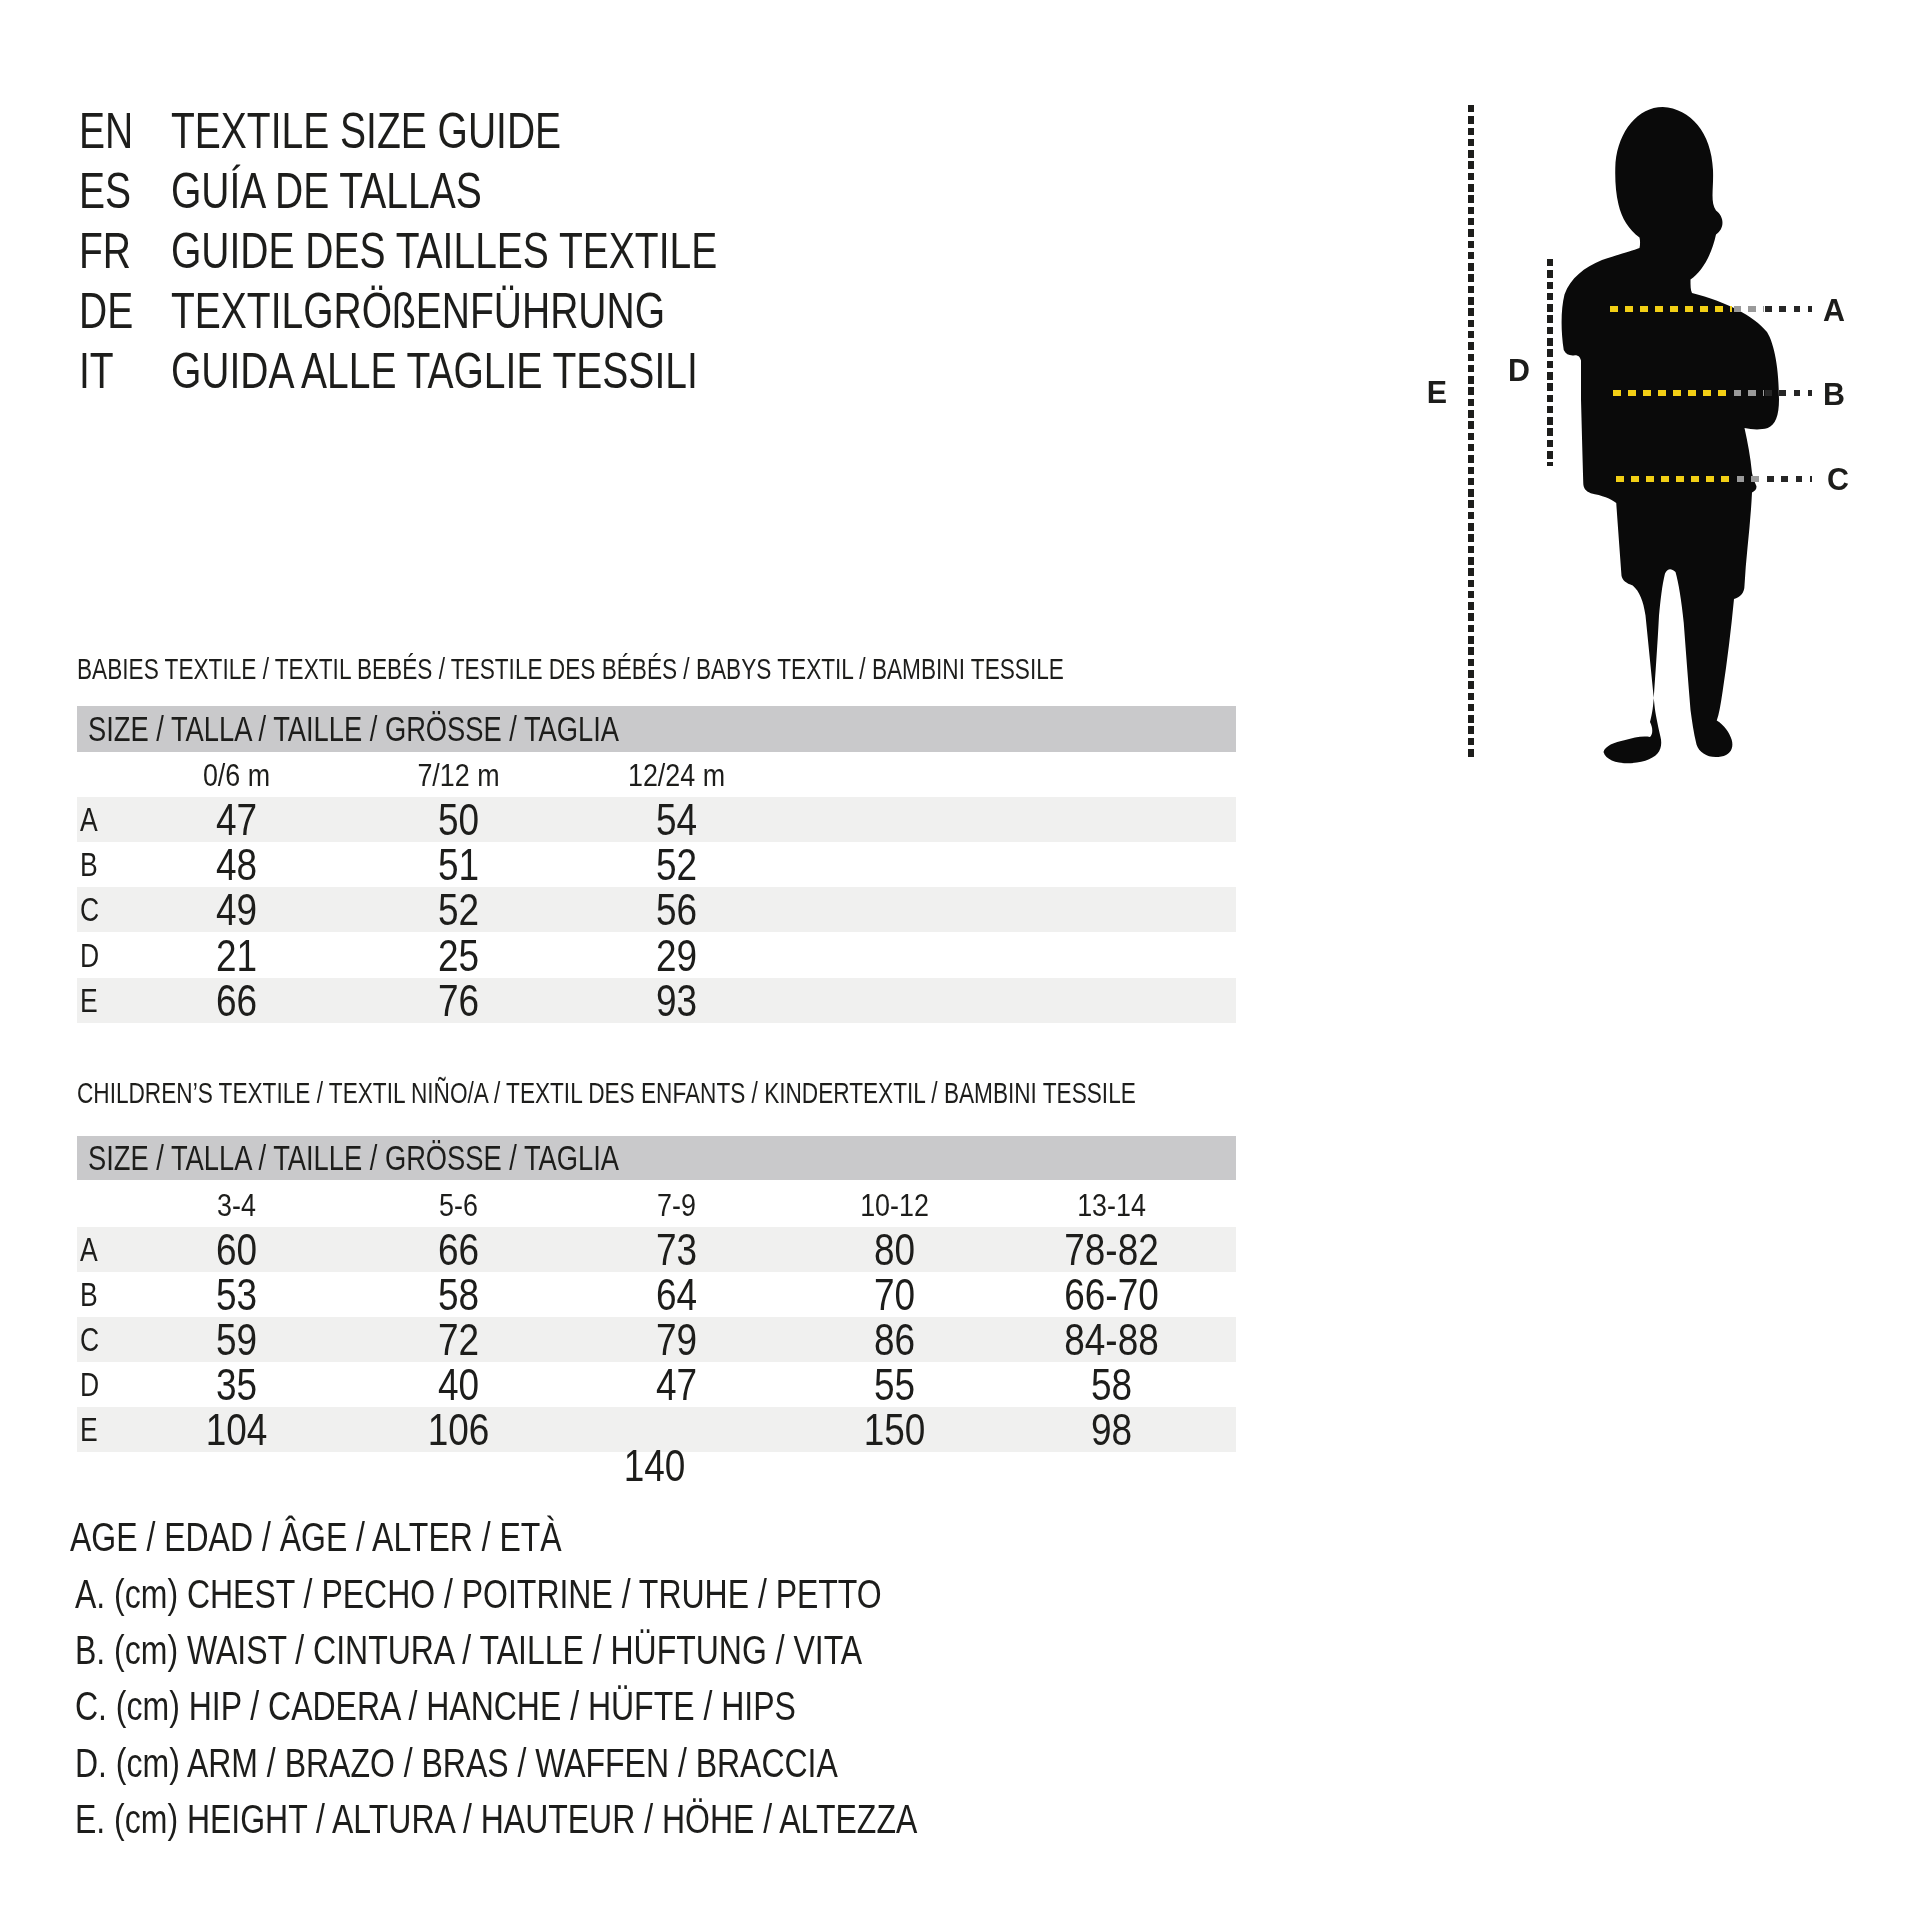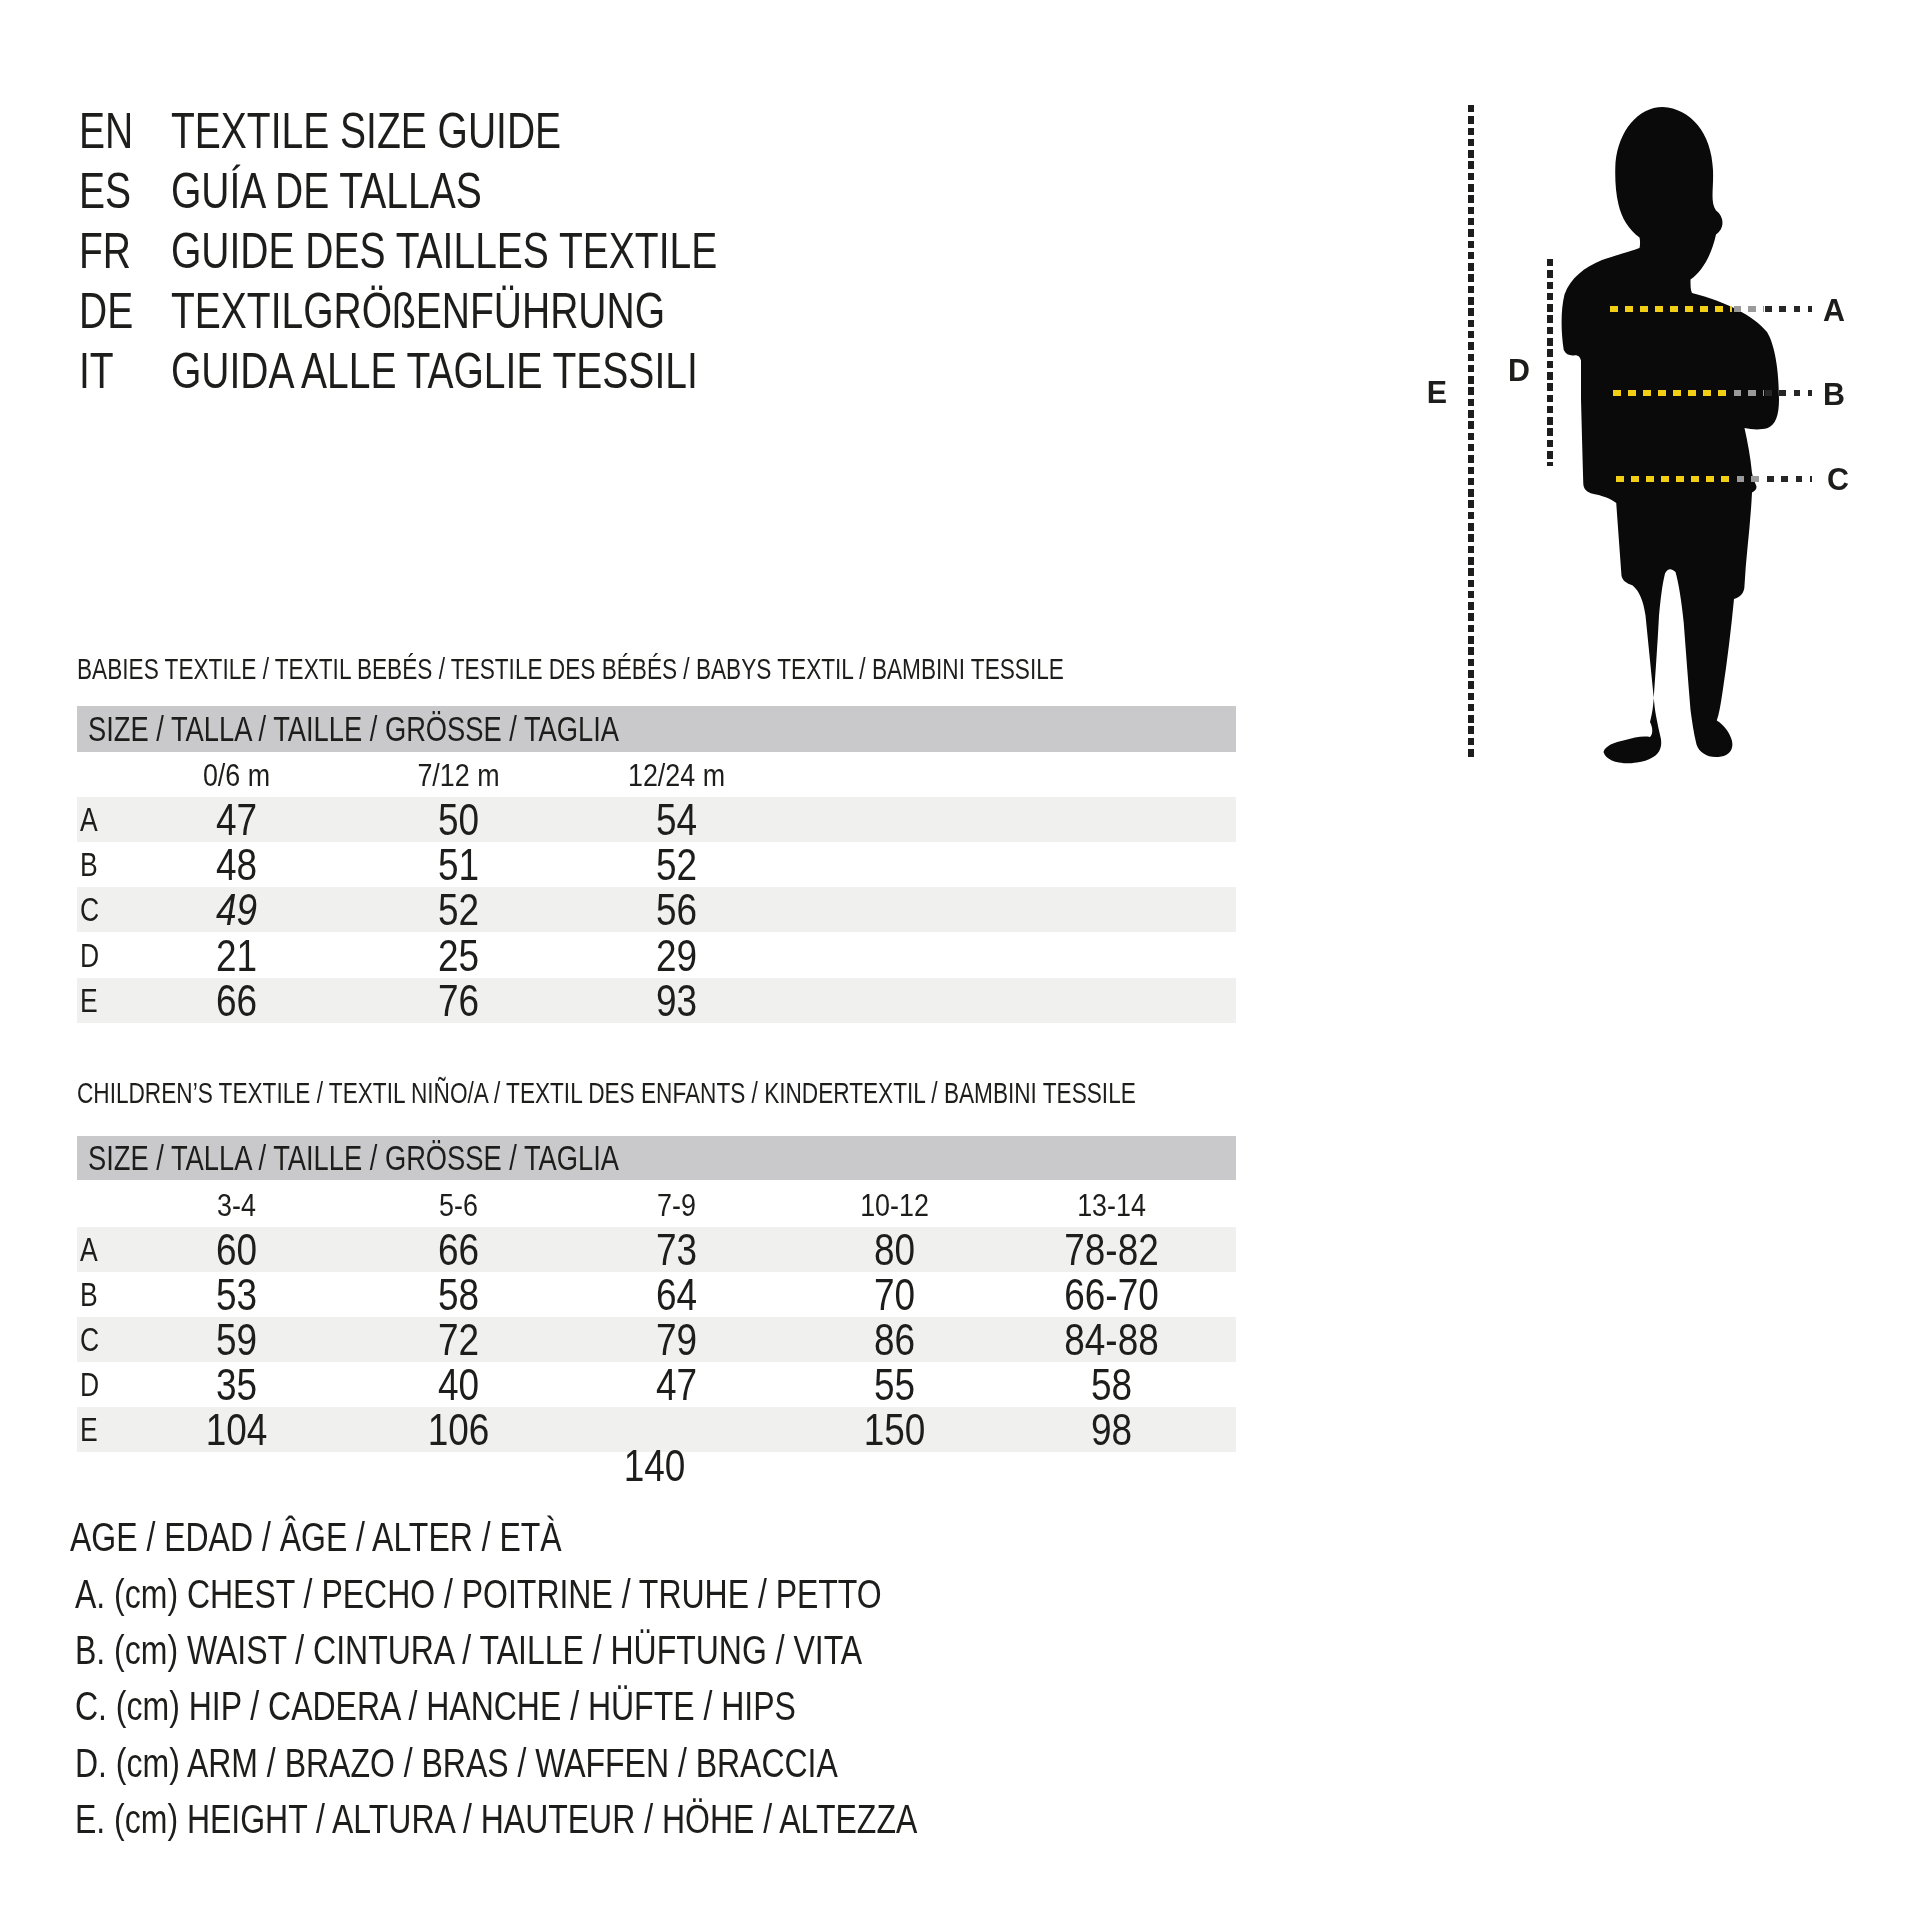--- a/index.html
+++ b/index.html
@@ -139,21 +139,21 @@
   <div class="abs valtxt" style="left:139px;top:797px;width:195px;line-height:45px;"><span class="cellc">47</span></div>
   <div class="abs valtxt" style="left:361px;top:797px;width:195px;line-height:45px;"><span class="cellc">50</span></div>
   <div class="abs valtxt" style="left:579px;top:797px;width:195px;line-height:45px;"><span class="cellc">54</span></div>
 
   <div class="abs rowlbl" style="left:80px;top:842px;line-height:45px;"><span class="cond">B</span></div>
   <div class="abs valtxt" style="left:139px;top:842px;width:195px;line-height:45px;"><span class="cellc">48</span></div>
   <div class="abs valtxt" style="left:361px;top:842px;width:195px;line-height:45px;"><span class="cellc">51</span></div>
   <div class="abs valtxt" style="left:579px;top:842px;width:195px;line-height:45px;"><span class="cellc">52</span></div>
 
   <div class="abs rowlbl" style="left:80px;top:887px;line-height:45px;"><span class="cond">C</span></div>
-  <div class="abs valtxt" style="left:139px;top:887px;width:195px;line-height:45px;font-style:italic;"><span class="cellc">49</span></div>
+  <div class="abs valtxt" style="left:139px;top:887px;width:195px;line-height:45px;"><span class="cellc">49</span></div>
   <div class="abs valtxt" style="left:361px;top:887px;width:195px;line-height:45px;"><span class="cellc">52</span></div>
   <div class="abs valtxt" style="left:579px;top:887px;width:195px;line-height:45px;"><span class="cellc">56</span></div>
 
   <div class="abs rowlbl" style="left:80px;top:933px;line-height:45px;"><span class="cond">D</span></div>
   <div class="abs valtxt" style="left:139px;top:933px;width:195px;line-height:45px;"><span class="cellc">21</span></div>
   <div class="abs valtxt" style="left:361px;top:933px;width:195px;line-height:45px;text-align:center;"><span class="cellc">25</span></div>
   <div class="abs valtxt" style="left:579px;top:933px;width:195px;line-height:45px;"><span class="cellc">29</span></div>
 
   <div class="abs rowlbl" style="left:80px;top:978px;line-height:45px;"><span class="cond">E</span></div>
   <div class="abs valtxt" style="left:139px;top:978px;width:195px;line-height:45px;"><span class="cellc">66</span></div>

